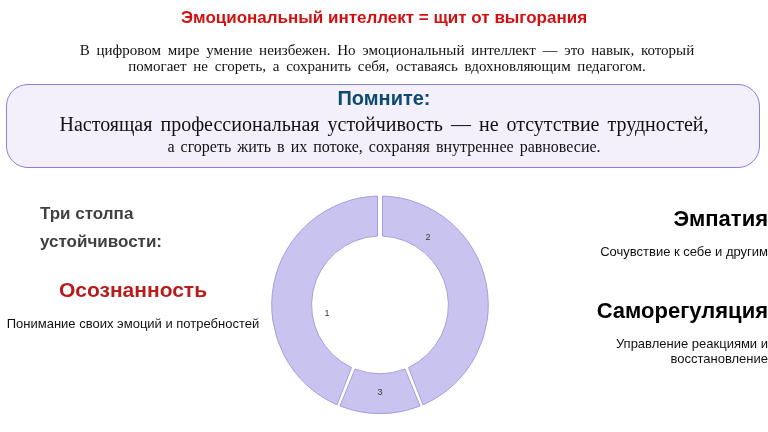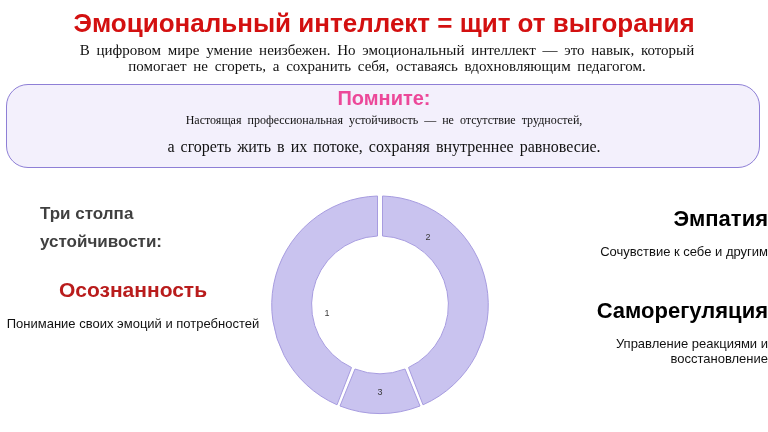--- a/index.html
+++ b/index.html
@@ -18,21 +18,21 @@
     position: relative;
     width: 768px;
     height: 432px;
   }
   .title {
     position: absolute;
     top: 8px;
     left: 0;
     width: 768px;
     text-align: center;
-    font-size: 26px;
+    font-size: 17px;
     font-weight: bold;
     color: #d31010;
     letter-spacing: 0px;
     white-space: nowrap;
   }
   .lede {
     position: absolute;
     top: 42px;
     left: 52px;
     width: 670px;
@@ -55,30 +55,30 @@
     box-sizing: border-box;
   }
   .callout-title {
     position: absolute;
     top: 87px;
     left: 0;
     width: 768px;
     text-align: center;
     font-size: 20px;
     font-weight: bold;
-    color: #ec4899;
+    color: #0c4a6e;
   }
   .callout-line1 {
     position: absolute;
     top: 113px;
     left: 0;
     width: 768px;
     text-align: center;
     font-family: "Liberation Serif", serif;
-    font-size: 12px;
+    font-size: 20px;
     color: #111111;
     word-spacing: 3px;
   }
   .callout-line2 {
     position: absolute;
     top: 138px;
     left: 0;
     width: 768px;
     text-align: center;
     font-family: "Liberation Serif", serif;

